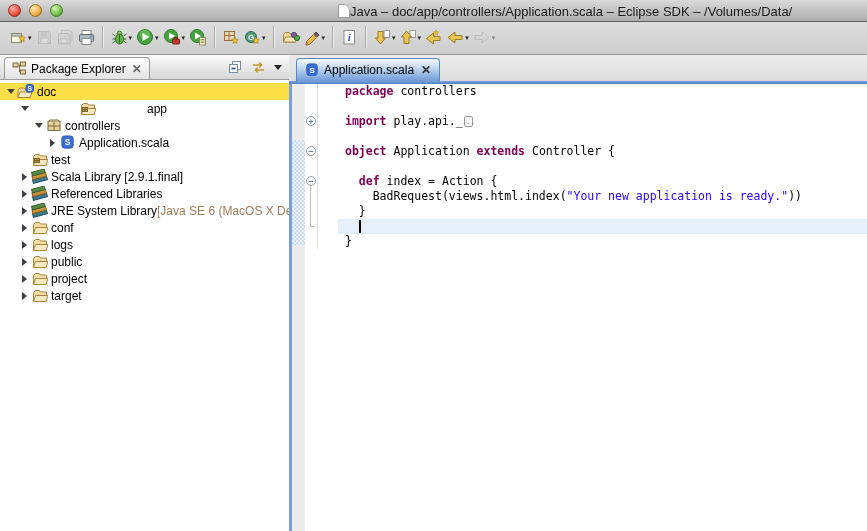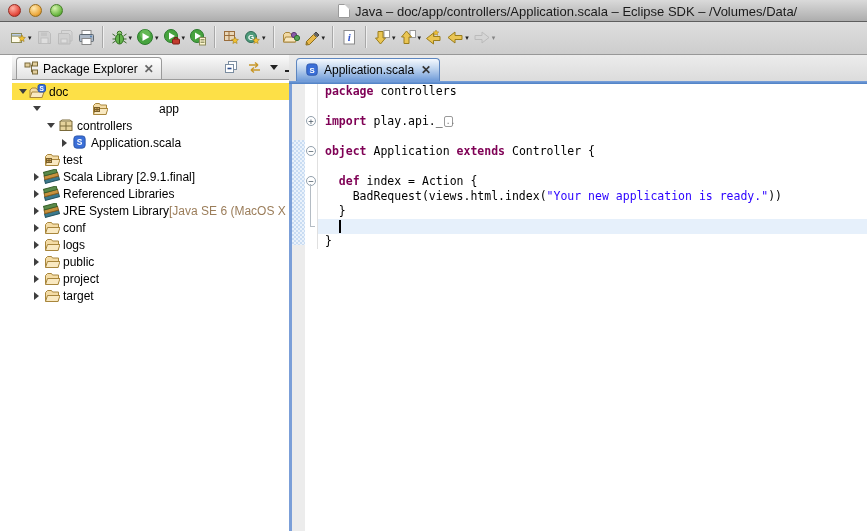--- a/index.html
+++ b/index.html
@@ -7,39 +7,39 @@
   body { position:relative; background:#cfcfcf; font-family:"Liberation Sans", sans-serif; -webkit-font-smoothing:antialiased; }
 
   
   .titlebar { position:absolute; left:0; top:0; width:867px; height:22px;
     background:linear-gradient(#dadada,#adadad); border-bottom:1px solid #5e5e5e; }
   .lights { position:absolute; left:8px; top:4px; display:flex; gap:8px; }
   .light { width:13px; height:13px; border-radius:50%; }
   .light.red   { background:radial-gradient(circle at 35% 30%, #ffb3a6, #e4493d 65%, #9e1f14); border:1px solid #952a20;}
   .light.yellow{ background:radial-gradient(circle at 35% 30%, #ffe9b0, #eda93e 65%, #a86a12); border:1px solid #9a6d1c;}
   .light.green { background:radial-gradient(circle at 35% 30%, #d7f3ae, #6cb944 65%, #33761c); border:1px solid #477f28;}
-  .wintitle { position:absolute; left:338px; top:3px; height:16px; display:flex; align-items:center; gap:5px;
+  .wintitle { position:absolute; left:338px; top:3px; height:16px; display:flex; align-items:center; 
     font-size:13px; color:#1a1a1a; white-space:nowrap; }
   .doc-ico { width:12px; height:14px; background:#fff; border:1px solid #9a9a9a; border-radius:1px; position:relative; }
   .doc-ico::after{ content:""; position:absolute; right:-1px; top:-1px; border:3px solid; border-color:#c9c9c9 #c9c9c9 transparent transparent; }
 
   
   .toolbar { position:absolute; left:0; top:22px; width:867px; height:33px;
     background:linear-gradient(#dedede,#cdcdcd); border-bottom:1px solid #989898;
     display:flex; align-items:center; padding:0 0 2px 8px; }
   .tbtn { height:26px; display:flex; align-items:center; padding:0 2px; border-radius:3px; }
   .tbtn svg { display:block; }
   .tbtn.disabled { opacity:.45; filter:grayscale(1); }
   .dd { font-size:7px; color:#222; margin-left:1px; line-height:1; }
   .tsep { width:2px; height:22px; margin:0 5px;
     background:linear-gradient(90deg,#a8a8a8 0 1px, #efefef 1px 2px); }
 
   
   .sidebar { position:absolute; left:0; top:55px; width:324px; height:476px;
-    background:#fff; border-right:5px solid #15803d;padding-left:12px; }
+    background:#fff; border-right:1px solid #15803d; }
   .view-header { height:25px; background:linear-gradient(#fbfbfb,#d7d7d7);
     border-bottom:1px solid #9c9c9c; display:flex; align-items:flex-end; position:relative; }
   .view-tab { margin-left:4px; height:22px; display:flex; align-items:center; gap:4px;
     padding:0 7px; border:1px solid #9a9a9a; border-bottom:none; border-radius:4px 4px 0 0;
     background:linear-gradient(#ffffff,#e2e2e2); font-size:12px; color:#000; }
   .view-close { color:#666; font-size:12px; font-weight:bold; margin-left:2px; }
   .header-actions { margin-left:auto; display:flex; align-items:center; gap:7px; padding:0 7px 4px 0; }
   .menu-tri { width:0; height:0; border-left:4px solid transparent; border-right:4px solid transparent; border-top:5px solid #222; }
   .win-min { width:10px; height:9px; border-bottom:2px solid #222; }
   .win-max { width:10px; height:9px; border:1px solid #222; border-top:2px solid #222; }
@@ -66,21 +66,21 @@
   .blue-edge { position:absolute; left:0; top:0; bottom:0; width:3px; background:#7b9fd8; }
   .gray-ruler { position:absolute; left:3px; top:0; bottom:0; width:13px; background:#ececec; }
   .range-indicator { position:absolute; left:0; top:56px; width:13px; height:105px;
     background-color:#eaf2fb;
     background-image:linear-gradient(45deg,#c9dcf2 25%,transparent 25%,transparent 75%,#c9dcf2 75%),
                      linear-gradient(45deg,#c9dcf2 25%,transparent 25%,transparent 75%,#c9dcf2 75%);
     background-size:4px 4px; background-position:0 0,2px 2px; }
 
   .code-area { position:absolute; left:16px; top:0; right:0; bottom:0;
     font-family:"DejaVu Sans Mono", monospace; font-size:11.5px; line-height:15px; }
-  .code-line { display:flex; height:15px; }
+  .code-line { display:flex; height:15px;gap:20px; }
   .fold-cell { width:13px; flex:none; position:relative; background:#fff; border-right:1px solid #e0e0e0; }
   .fold-circle { position:absolute; left:1px; top:2px; width:10px; height:10px; border:1px solid #93a1ad;
     border-radius:50%; background:#fff; color:#4a5a66; font-size:9px; line-height:8px; text-align:center; }
   .code-text { flex:1; white-space:pre; color:#000; padding-left:7px; }
   .code-text.current-line { background:var(--current-line,#e6f0fb); }
   .tok-k { color:var(--keyword,#7f0055); font-weight:bold; }
   .tok-s { color:var(--string-blue,#2a00ff); }
   .caret { display:inline-block; width:2px; height:13px; background:#000; vertical-align:text-bottom; }
   .collapse-box { display:inline-block; width:9px; height:11px; border:1px solid #9a9a9a; border-radius:2px;
     position:relative; top:2px; margin-left:1px; }

